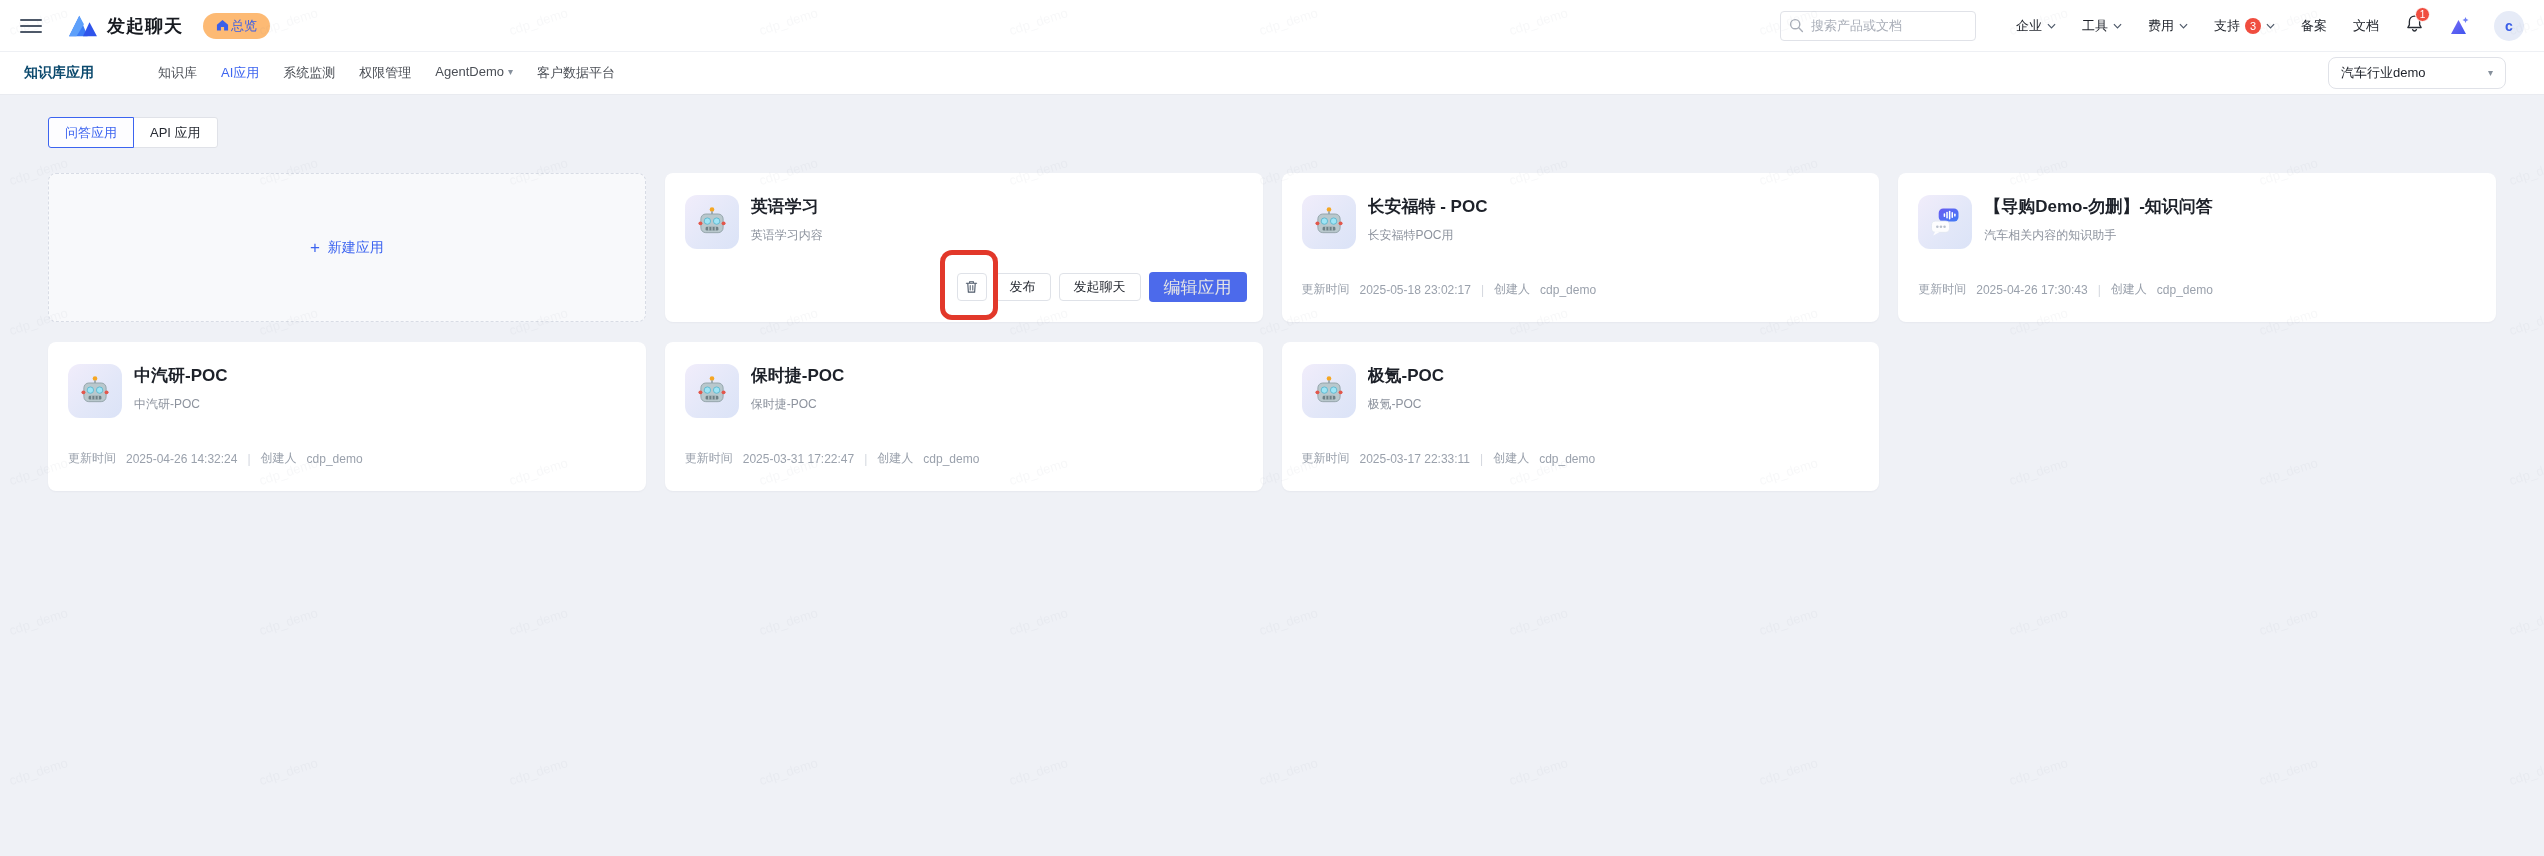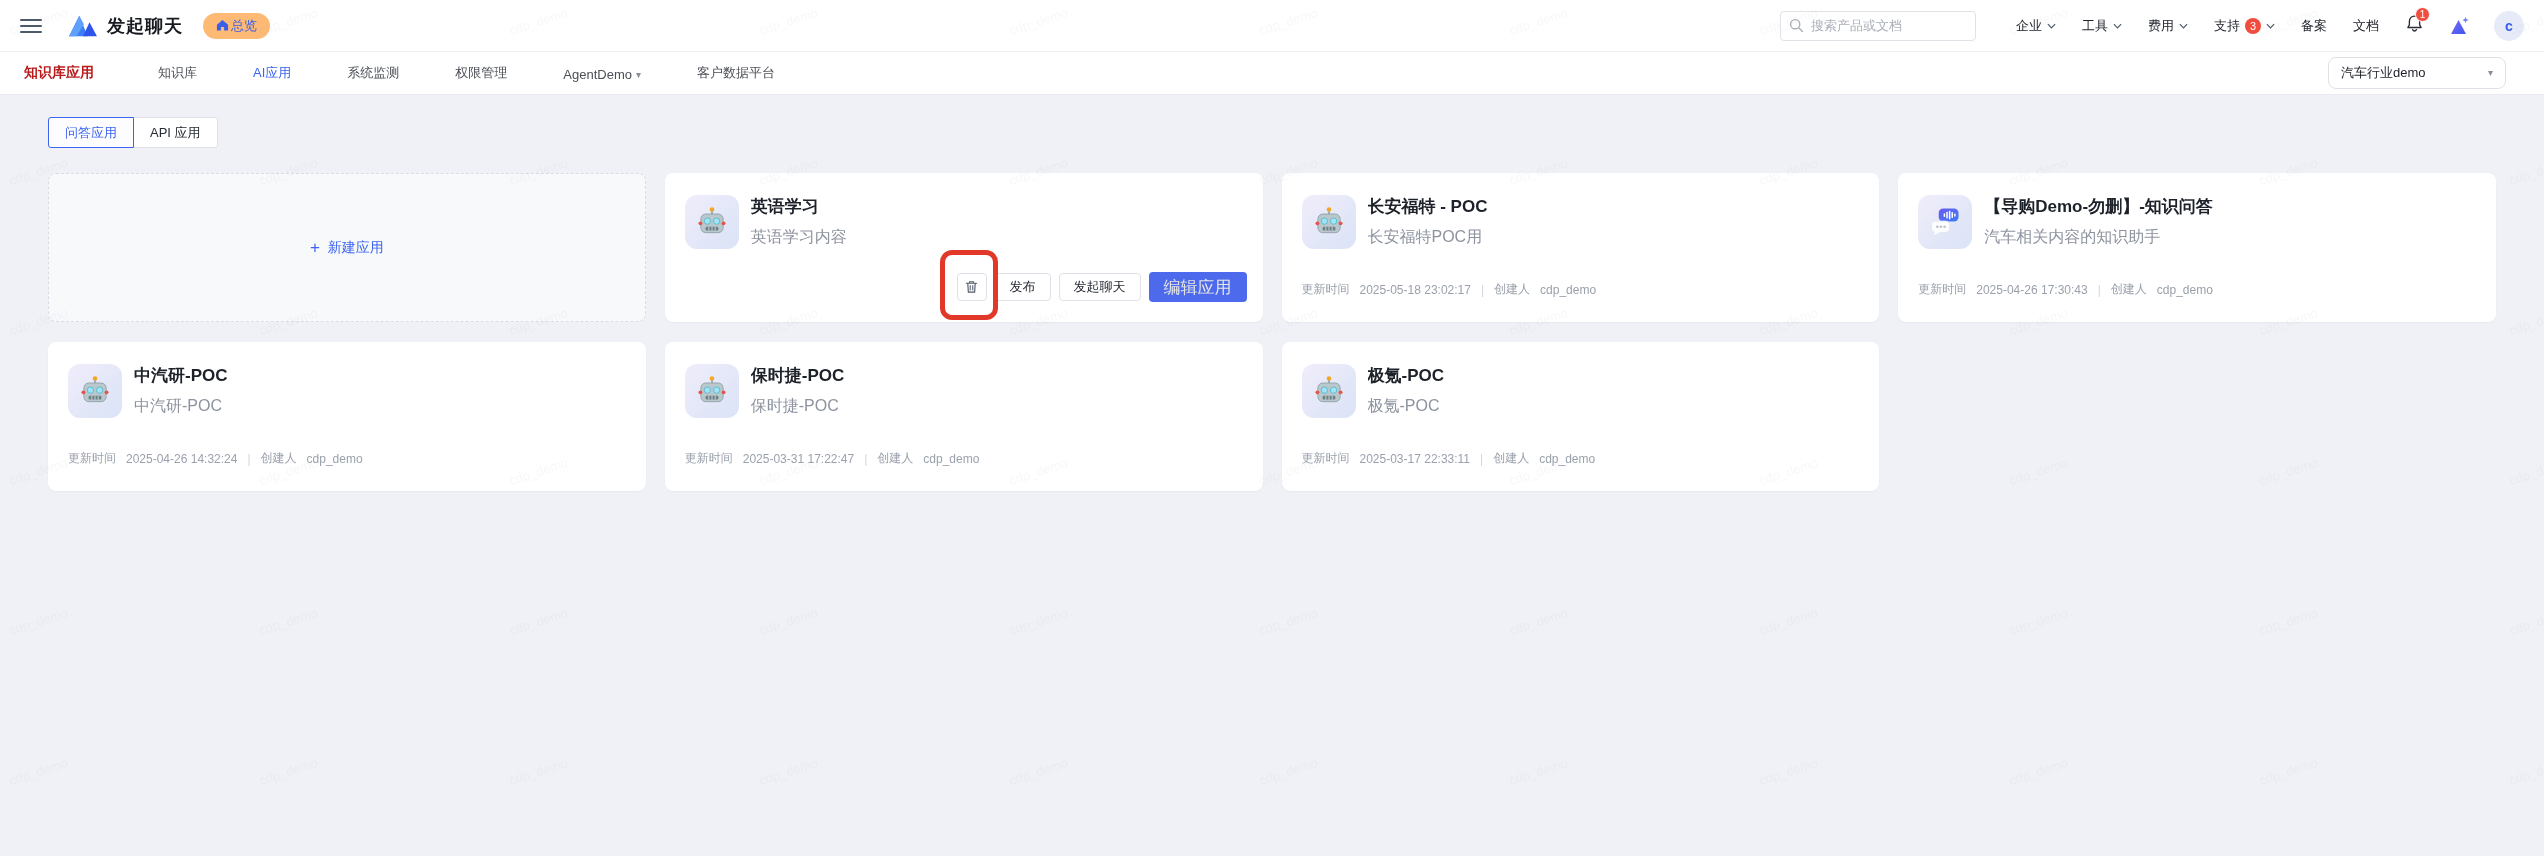--- a/index.html
+++ b/index.html
@@ -53,22 +53,22 @@
   .avatar {
     width: 30px; height: 30px; border-radius: 50%; background: #e6ebf7; color: #3b5fe8;
     font-size: 14px; font-weight: 700; display: flex; align-items: center; justify-content: center; cursor: pointer;
   }
 
   
   .subnav {
     height: 43px; background: #fff; border-bottom: 1px solid #e9ebf0;
     display: flex; align-items: center; padding: 0 38px 0 24px; position: relative; z-index: 2;
   }
-  .nav-section { font-size: 14px; font-weight: 700; color: #b91c1c; margin-right: 64px; }
-  .nav-items { display: flex; align-items: flex-end; gap: 56px; font-size: 13px; color: #4b4f56; }
+  .nav-section { font-size: 14px; font-weight: 700; color: #0c4a6e; margin-right: 64px; }
+  .nav-items { display: flex; align-items: flex-start; gap: 24px; font-size: 13px; color: #4b4f56; }
   .nav-item { cursor: pointer; display: inline-flex; align-items: center; gap: 4px; white-space: nowrap; }
   .nav-item.active { color: #3c64f0; }
   .tri-caret { font-size: 10px; color: #86909c; line-height: 1; }
   .ws-select {
     margin-left: auto; width: 178px; height: 32px; background: #fff; border: 1px solid #e0e2e8;
     border-radius: 8px; display: flex; align-items: center; padding: 0 12px; font-size: 13px; cursor: pointer;
   }
   .ws-select .tri-caret { margin-left: auto; }
 
   
@@ -99,21 +99,21 @@
   .icon-tile {
     position: absolute; left: 20px; top: 22px; width: 54px; height: 54px; border-radius: 12px;
     background: linear-gradient(135deg, #f1edfb 0%, #e2e7f8 60%, #dbe3f7 100%);
     display: flex; align-items: center; justify-content: center;
   }
   .card-title {
     margin: 22px 16px 0 86px; font-size: 17px; font-weight: 700; color: #1d2129;
     white-space: nowrap; overflow: hidden; text-overflow: ellipsis;
   }
   .card-sub {
-    margin: 9px 16px 0 86px; font-size: 16px; color: #8d939e;
+    margin: 9px 16px 0 86px; font-size: 12px; color: #8d939e;
     white-space: nowrap; overflow: hidden; text-overflow: ellipsis;
   }
   .card-footer {
     position: absolute; left: 20px; bottom: 24px; font-size: 12px; color: #9aa1ac;
     display: flex; align-items: center; gap: 10px; white-space: nowrap;
   }
   .card-footer .sep { color: #d3d7de; }
   .actions { position: absolute; right: 16px; bottom: 20px; display: flex; align-items: center; gap: 8px; }
   .icon-btn {
     width: 30px; height: 28px; background: #fff; border: 1px solid #dfe2e8; border-radius: 4px;

